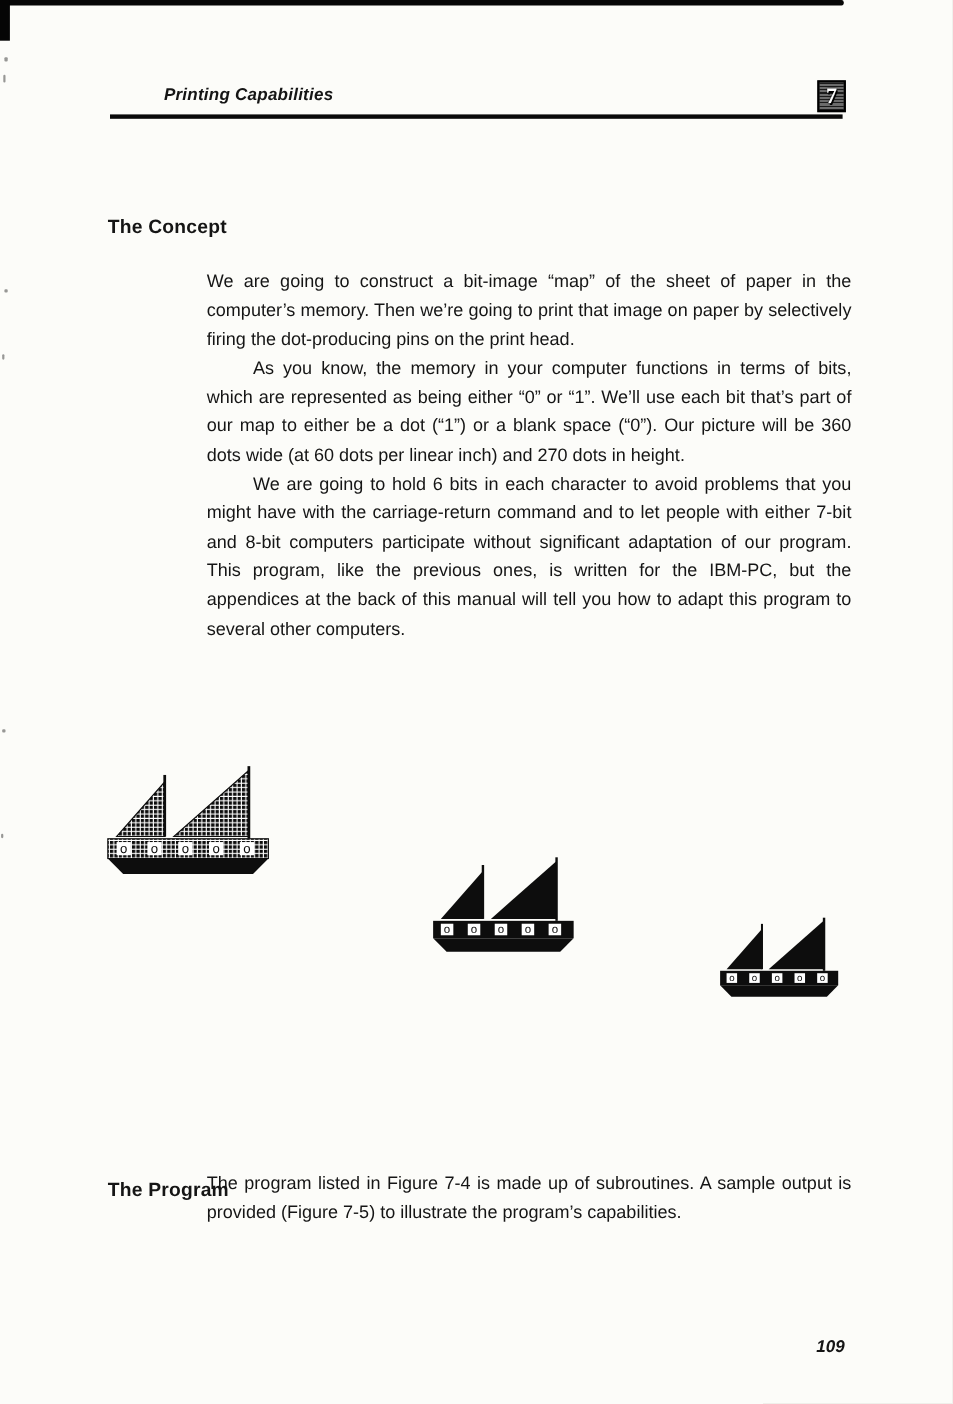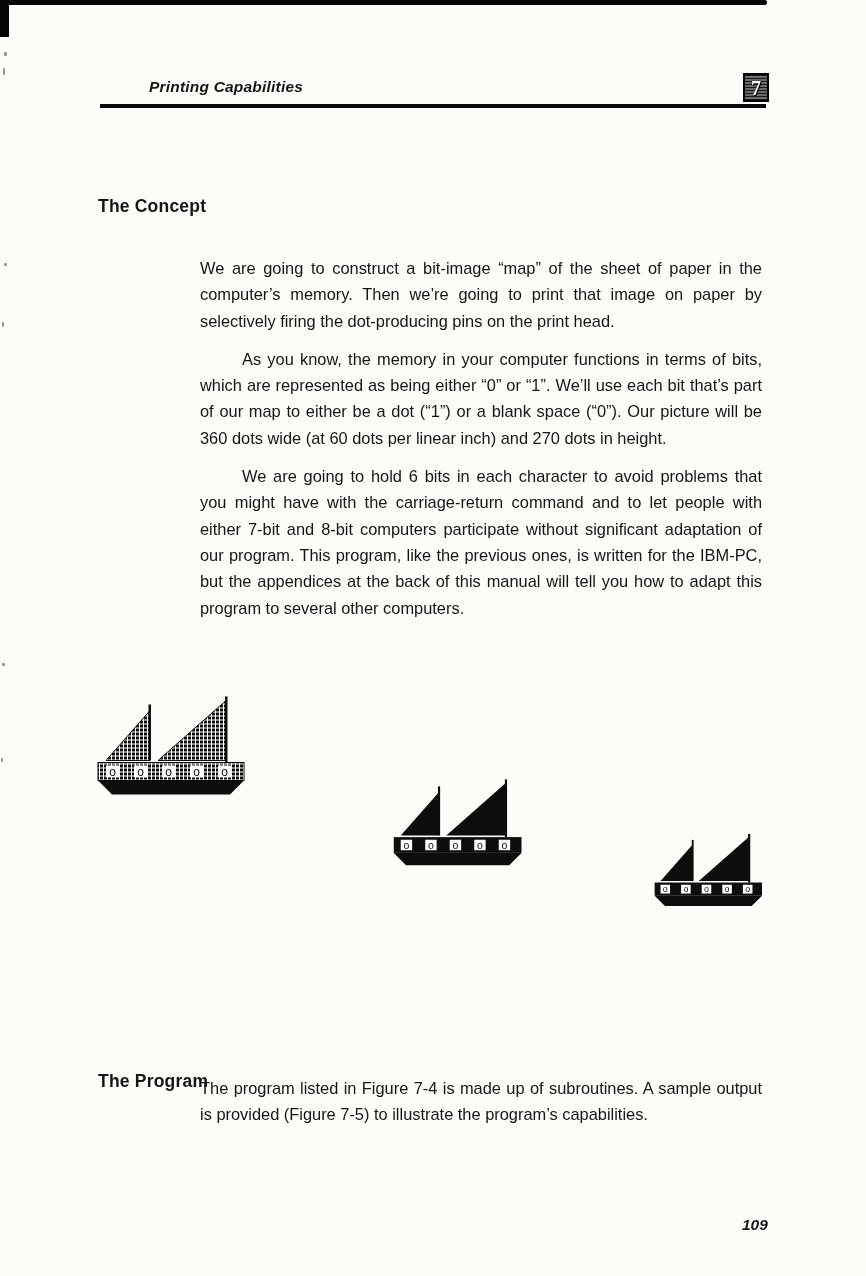--- a/index.html
+++ b/index.html
@@ -45,21 +45,21 @@
   #program-heading{top:1071px;}
 
   
   .body-block{
     position:absolute;left:188px;width:586px;
     font-size:16.4px;line-height:26.3px;
     text-align:justify;
   }
   #concept-block{top:243px;}
   #program-block{top:1063px;}
-  .para{margin:12px;}
+  .para{margin:0;}
   .para.indent{text-indent:42px;}
 
   
   .boat{position:absolute;}
   .figure-caption{
     position:absolute;left:100px;top:930px;width:676px;
     font-size:16.6px;line-height:27px;font-style:italic;
   }
   .cap-label{font-weight:normal;margin-right:46px;}
 

